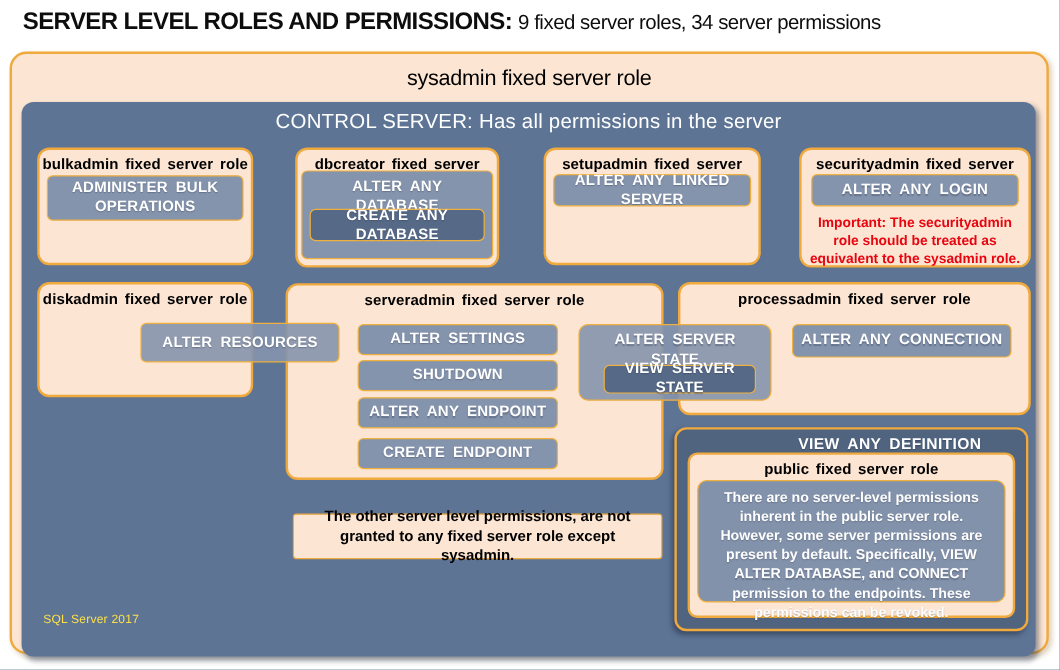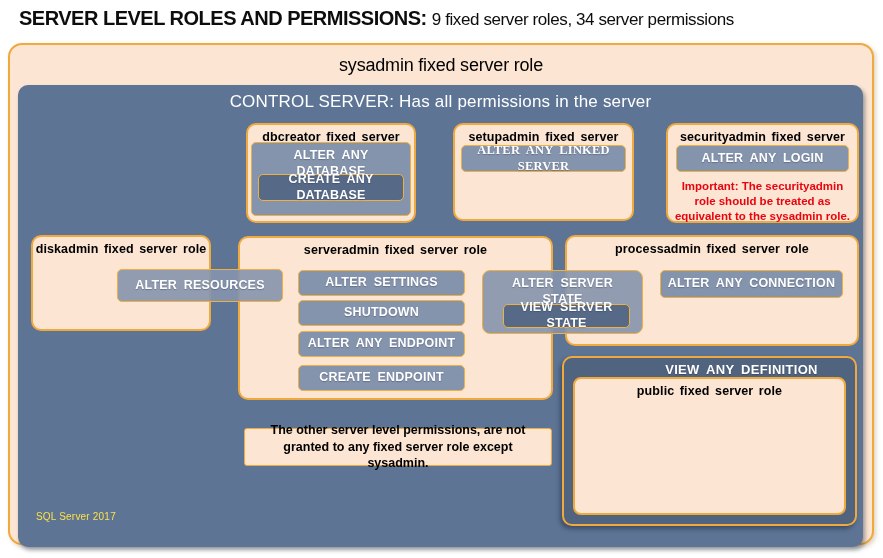--- a/index.html
+++ b/index.html
@@ -82,21 +82,21 @@
   .translucent { background: rgba(133,148,173,0.90); z-index: 5; }
   .r8 { border-radius: 8px; }
 
   
   .role-bulkadmin    { left: 13px;  top: 38px;  width: 180px; height: 98px; }
   .perm-bulk         { left: 6px;   top: 21px;  width: 164px; height: 38px; }
   .role-dbcreator    { left: 228px; top: 38px;  width: 170px; height: 100px; }
   .perm-alterdb      { left: 3px;   top: 17px;  width: 160px; height: 74px; }
   .perm-createdb     { left: 6px;   top: 31px;  width: 146px; height: 27px; }
   .role-setupadmin   { left: 435px; top: 38px;  width: 181px; height: 98px; }
-  .perm-linked       { left: 6px;   top: 20px;  width: 165px; height: 27px; font-family: Liberation Serif, serif; }
+  .perm-linked       { left: 6px;   top: 20px;  width: 165px; height: 27px; }
   .role-securityadmin{ left: 648px; top: 38px;  width: 193px; height: 100px; }
   .perm-login        { left: 8px;   top: 20px;  width: 173px; height: 27px; }
   .security-note {
     position: absolute; left: 4px; right: 4px; top: 54px;
     text-align: center; color: #e80510; font-weight: bold;
     font-size: 11.5px; line-height: 1.3;
   }
 
   
   .role-diskadmin    { left: 13px;  top: 150px; width: 180px; height: 96px; }
@@ -155,20 +155,24 @@
 <div class="abs page-title">
   <span>SERVER LEVEL ROLES AND PERMISSIONS:</span><span class="rest">9 fixed server roles, 34 server permissions</span>
 </div>
 
 <div class="abs sysadmin-box">
   <div class="abs sysadmin-label">sysadmin fixed server role</div>
 
   <div class="abs control-box">
     <div class="abs control-label">CONTROL SERVER: Has all permissions in the server</div>
 
+    <div class="abs role role-bulkadmin">
+      <div class="role-title">bulkadmin fixed server role</div>
+      <div class="perm perm-bulk">ADMINISTER BULK OPERATIONS</div>
+    </div>
 
     <div class="abs role role-dbcreator">
       <div class="role-title">dbcreator fixed server role</div>
       <div class="perm perm-alterdb perm-top-label">
         <span>ALTER ANY DATABASE</span>
         <div class="perm perm-dark perm-createdb">CREATE ANY DATABASE</div>
       </div>
     </div>
 
     <div class="abs role role-setupadmin">
@@ -202,20 +206,21 @@
 
     <div class="perm translucent r8 perm-serverstate perm-top-label">
       <span>ALTER SERVER STATE</span>
       <div class="perm perm-dark perm-viewstate">VIEW SERVER STATE</div>
     </div>
 
     <div class="abs vad-box">
       <div class="abs vad-label">VIEW ANY DEFINITION</div>
       <div class="abs role role-public">
         <div class="role-title">public fixed server role</div>
+        <div class="public-inner">There are no server-level permissions inherent in the public server role. However, some server permissions are present by default. Specifically, VIEW ALTER DATABASE, and CONNECT permission to the endpoints. These permissions can be revoked.</div>
       </div>
     </div>
 
     <div class="abs note-box">The other server level permissions, are not granted to any fixed server role except sysadmin.</div>
 
     <div class="abs sql-label">SQL Server 2017</div>
   </div>
 </div>
 
 </body></html>

